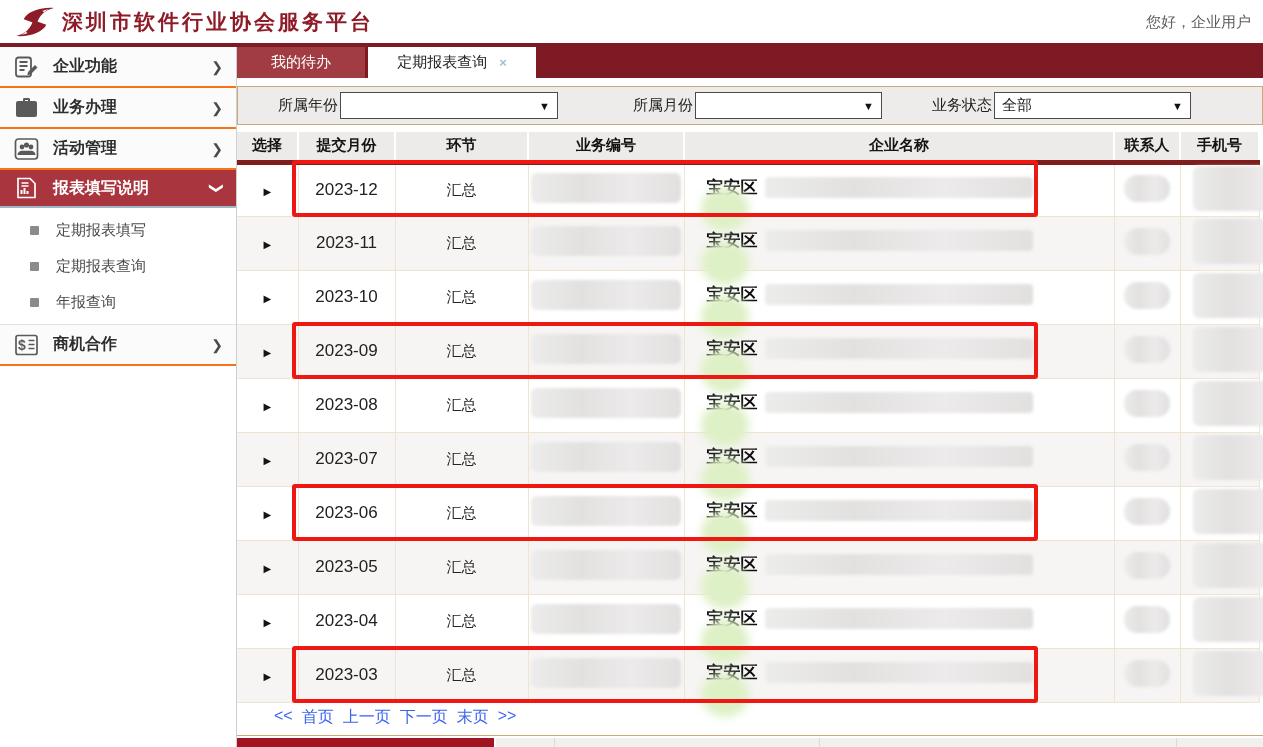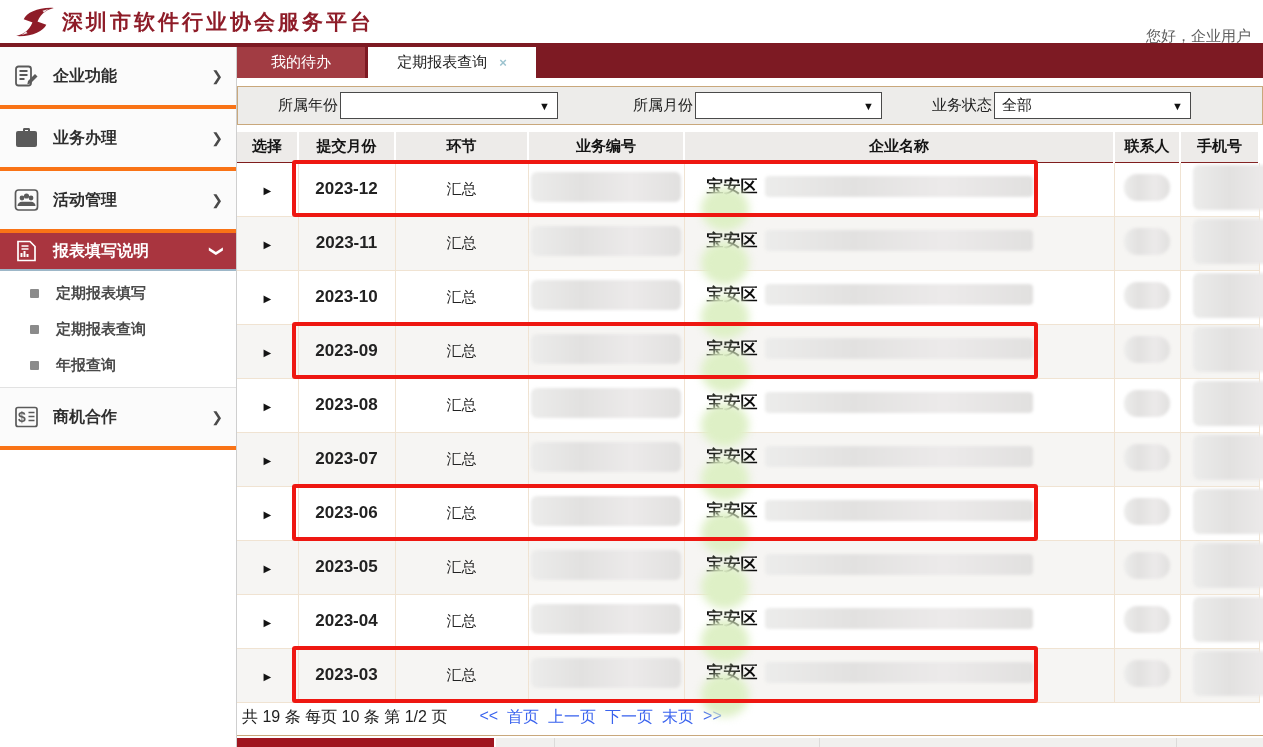--- a/index.html
+++ b/index.html
@@ -5,42 +5,42 @@
   * { box-sizing: border-box; }
   html,body { margin:0; padding:0; }
   body { width:1263px; height:747px; font-family:"Liberation Sans","DejaVu Sans",sans-serif; }
   .screen { position:relative; width:1263px; height:747px; overflow:hidden; background:#fff; }
 
   
   .topbar { height:43px; display:flex; align-items:center; position:relative; background:#fff; }
   .logo { margin-left:14px; width:42px; height:32px; flex:0 0 auto; }
   .brand-title { font-family:"DejaVu Serif","Liberation Serif",serif; font-weight:bold;
                  font-size:21px; color:#8e1c28; letter-spacing:3px; margin-left:6px; white-space:nowrap; }
-  .greeting { position:absolute; left:1146px; top:27px; font-size:15px; color:#5f5f5f; white-space:nowrap; }
+  .greeting { position:absolute; left:1146px; top:13px; font-size:15px; color:#5f5f5f; white-space:nowrap; }
   .maroon-divider { height:4px; background:#7d1a23; }
 
   
   .layout { display:flex; height:700px; }
   aside { width:237px; border-right:1px solid #cfcfcf; background:#fff; flex:0 0 auto; }
   main { flex:1; position:relative; background:#fff; overflow:hidden; }
 
   
   .side-header { height:38px; background:#7d1a23; color:#fff; display:flex; align-items:center;
                  justify-content:space-between; padding:0 12px; font-weight:bold; font-size:17px; }
   .collapse-btn { font-size:18px; font-weight:bold; cursor:pointer; letter-spacing:-2px; }
-  .menu-item { height:62px; display:flex; align-items:center; padding:0 13px; border-bottom:4px solid #f97316;
+  .menu-item { height:41px; display:flex; align-items:center; padding:0 13px; border-bottom:2px solid #f97316;
                background:#fbfbfb; cursor:pointer; }
   .menu-item .mi-icon { width:27px; height:24px; margin-right:13px; color:#5a5a5a; flex:0 0 auto; }
   .menu-item .mi-label { flex:1; font-weight:bold; font-size:16px; color:#2e2e2e; }
   .menu-item .mi-chevron { color:#4a4a4a; font-weight:bold; font-size:14px; }
   .menu-item.active { height:38px; background:#a9353f; border-bottom:2px solid #9db7c8; }
   .menu-item.active .mi-label, .menu-item.active .mi-chevron { color:#fff; }
   .menu-item.active .mi-icon { color:#fff; }
   .menu-item.active .mi-chevron { transform:rotate(90deg); }
-  .submenu { border-bottom:1px solid #e2e2e2; padding:4px 0; background:#fff;font-weight:bold; }
+  .submenu { border-bottom:1px solid #e2e2e2; padding:4px 0; background:#fff; }
   .submenu-item { height:36px; display:flex; align-items:center; padding-left:30px; font-size:15px;
                   color:#4a4a4a; cursor:pointer; }
   .submenu-bullet { width:9px; height:9px; background:#8b8b8b; border-radius:1px; margin-right:17px; flex:0 0 auto; }
 
   
   .tabbar { height:31px; background:#7d1a23; display:flex; }
   .tab { display:flex; align-items:center; justify-content:center; font-size:15px; padding:0 18px; cursor:pointer; }
   .tab.inactive { background:#a23c43; color:#fff; min-width:131px; border-right:3px solid #7d1a23; }
   .tab.active { background:#fff; color:#222; min-width:168px; gap:12px; }
   .tab-close { color:#9cc3cf; font-weight:bold; font-size:13px; cursor:pointer; }
@@ -52,26 +52,26 @@
   .filter-select { background:#fff; border:1px solid #4a4a4a; height:27px; display:flex; align-items:center;
                    justify-content:space-between; padding:0 7px; font-size:15px; color:#222; cursor:pointer; }
   .select-caret { font-size:11px; color:#111; }
   .ml40 { margin-left:40px; } .ml75 { margin-left:75px; } .ml50 { margin-left:50px; }
   .w218 { width:218px; } .w187 { width:187px; } .w197 { width:197px; }
 
   
   .table-wrap { margin-top:7px; }
   table { border-collapse:collapse; table-layout:fixed; width:1023px; }
   thead th { height:30px; background:#edebe9; font-weight:bold; color:#141414; font-size:15px;
-             border-right:2px solid #fff; border-bottom:1px solid #7f1d1d; }
+             border-right:2px solid #fff; border-bottom:5px solid #7f1d1d; }
   tbody td { height:54px; border-bottom:1px solid #f0e3d2; border-right:1px solid #f0e3d2;
              text-align:center; vertical-align:middle; padding:0; }
   tbody tr:nth-child(even) { background:#f6f5f3; }
   .expand-arrow { font-size:10px; color:#141414; cursor:pointer; }
-  .cell-month { font-size:17px; color:#222;font-weight:bold; }
+  .cell-month { font-size:17px; color:#222; }
   .cell-stage { font-size:15px; color:#222; }
   .blur-box { display:inline-block; background:linear-gradient(90deg,#ececeb,#e2e1e0,#eceaea,#e1e0df);
               filter:blur(1.6px); border-radius:6px; }
   .biznum-blur { width:150px; height:30px; }
   .company-cell { text-align:left; position:relative; padding-left:22px; overflow:visible; }
   .company-line { display:flex; align-items:center; gap:7px; margin-top:-6px; }
   .company-name { font-weight:bold; font-size:17px; color:#0d0d0d; white-space:nowrap; }
   .company-blur { width:268px; height:21px; border-radius:4px; }
   .green-blob { position:absolute; left:16px; bottom:-15px; width:48px; height:44px; background:#def0c6;
                 border-radius:50%; filter:blur(4px); z-index:2; }
@@ -379,21 +379,20 @@
                   <div class="green-blob"></div>
                 </td>
                 <td><span class="blur-box contact-blur"></span></td>
                 <td class="phone-cell"><span class="blur-box phone-blur"></span></td>
               </tr>
             </tbody>
         </table>
       </div>
 
       <div class="pagination">
-        <span>共 19 条 每页 10 条 第 1/2 页</span>
         <span class="page-links" id="page-links">
             <span class="page-link">&lt;&lt;</span>
             <span class="page-link">首页</span>
             <span class="page-link">上一页</span>
             <span class="page-link">下一页</span>
             <span class="page-link">末页</span>
             <span class="page-link">&gt;&gt;</span>
           </span>
       </div>
 

